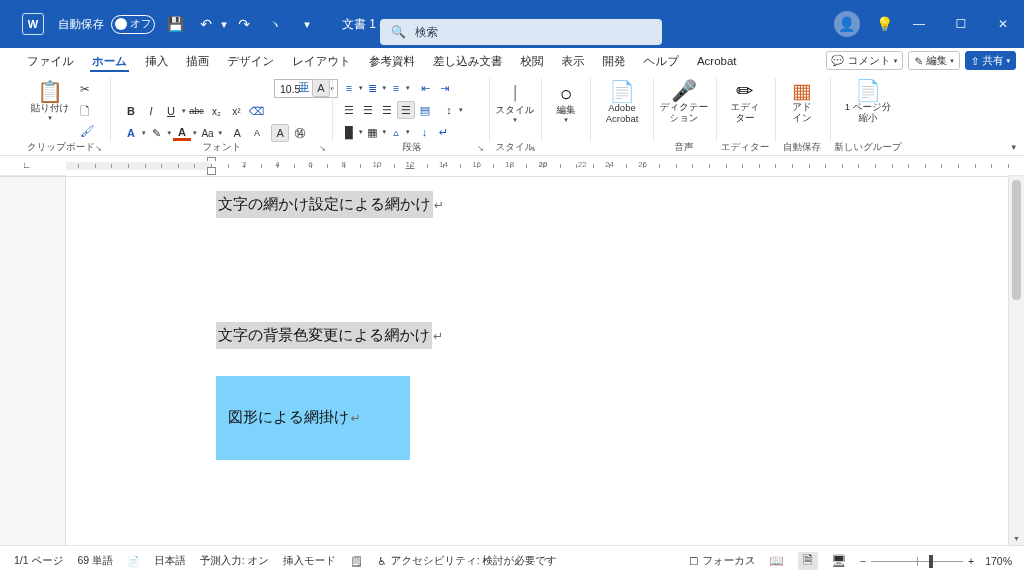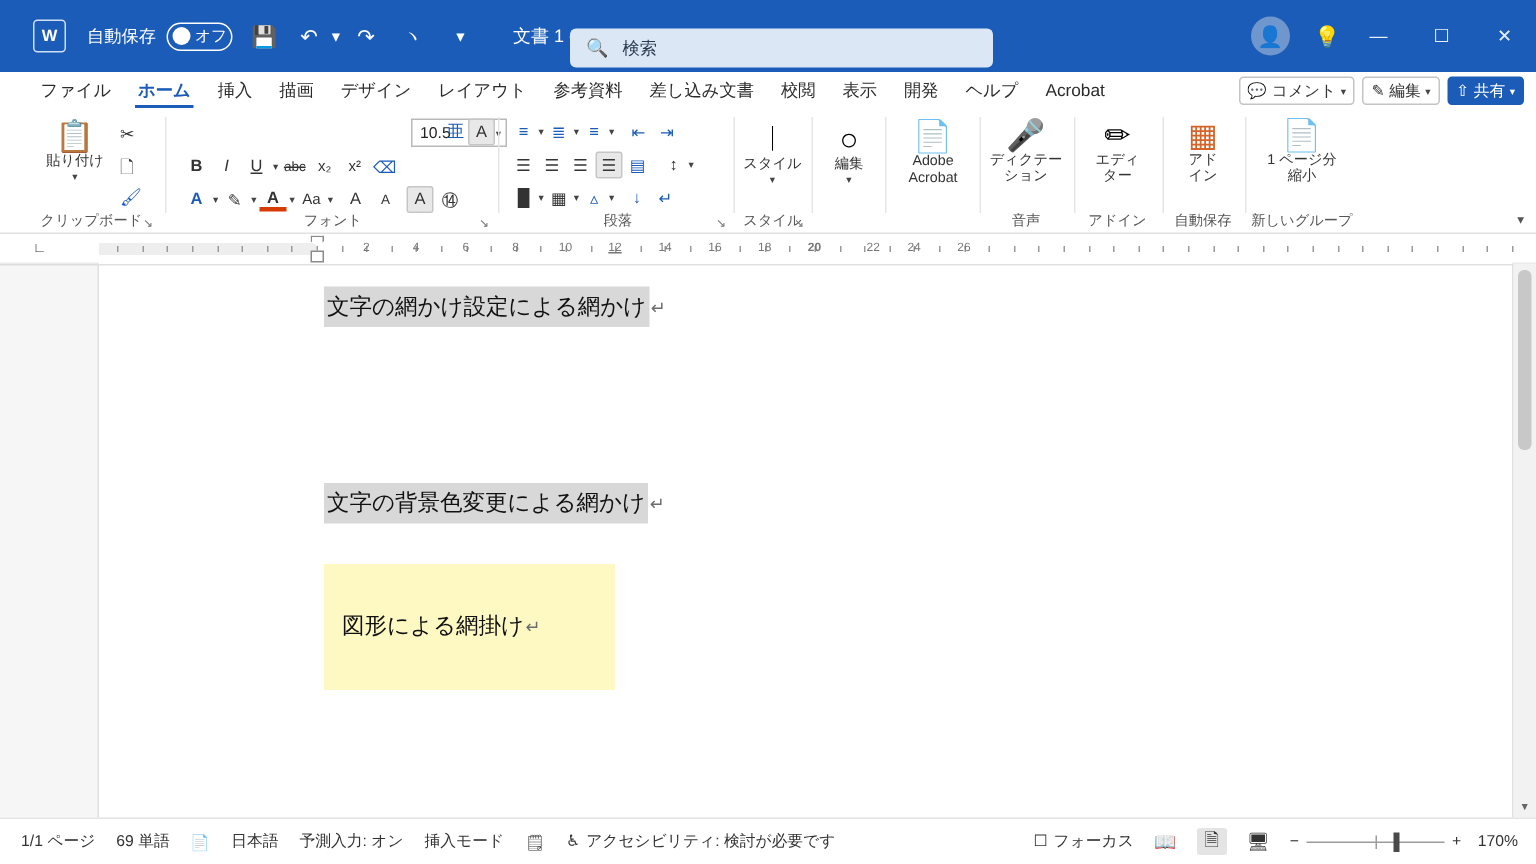--- a/index.html
+++ b/index.html
@@ -127,21 +127,21 @@
   }
   .page {
     position:absolute; left:66px; top:0; right:16px; bottom:0; background:#fff;
     box-shadow:0 0 0 1px #e0e0e0;
   }
   .para { position:absolute; font-family:"DejaVu Sans","Liberation Sans",sans-serif;
           font-size:15px; color:#101010; white-space:nowrap; letter-spacing:0px; }
   .shade { background:#d8d8d8; padding:4px 2px 5px 2px; }
   .pm { color:#6d6d6d; font-size:12px; margin-left:1px; }
   .shapebox {
-    position:absolute; background:#fef9c3; display:flex; align-items:center;
+    position:absolute; background:#7dd3fc; display:flex; align-items:center;
   }
 
   
   .vscroll { position:absolute; right:0; top:176px; bottom:31px; width:15px; background:#f2f2f2; }
   .vs-thumb { position:absolute; left:3px; right:3px; top:4px; height:120px; background:#c8c8c8; border-radius:4px; }
   .vs-arrow { position:absolute; left:0; width:15px; height:14px; display:flex;
               align-items:center; justify-content:center; font-size:7px; color:#666; }
 
   
   .status {
@@ -354,21 +354,21 @@
       <div class="grp-label">音声</div>
     </div>
     <div class="grp-sep" style="left:716px;"></div>
 
     <div class="grp" style="left:718px; width:54px;">
       <div class="bigbtn" style="position:absolute; left:4px; top:5px; width:46px;">
         <div class="gl">✏</div>
         <div class="cap">エディ</div>
         <div class="cap">ター</div>
       </div>
-      <div class="grp-label">アドイン</div>
+      <div class="grp-label">エディター</div>
     </div>
     <div class="grp-sep" style="left:775px;"></div>
 
     <div class="grp" style="left:777px; width:50px;">
       <div class="bigbtn" style="position:absolute; left:4px; top:5px; width:42px;">
         <div class="gl" style="color:#d4652a;">▦</div>
         <div class="cap">アド</div>
         <div class="cap">イン</div>
       </div>
       <div class="grp-label">自動保存</div>

